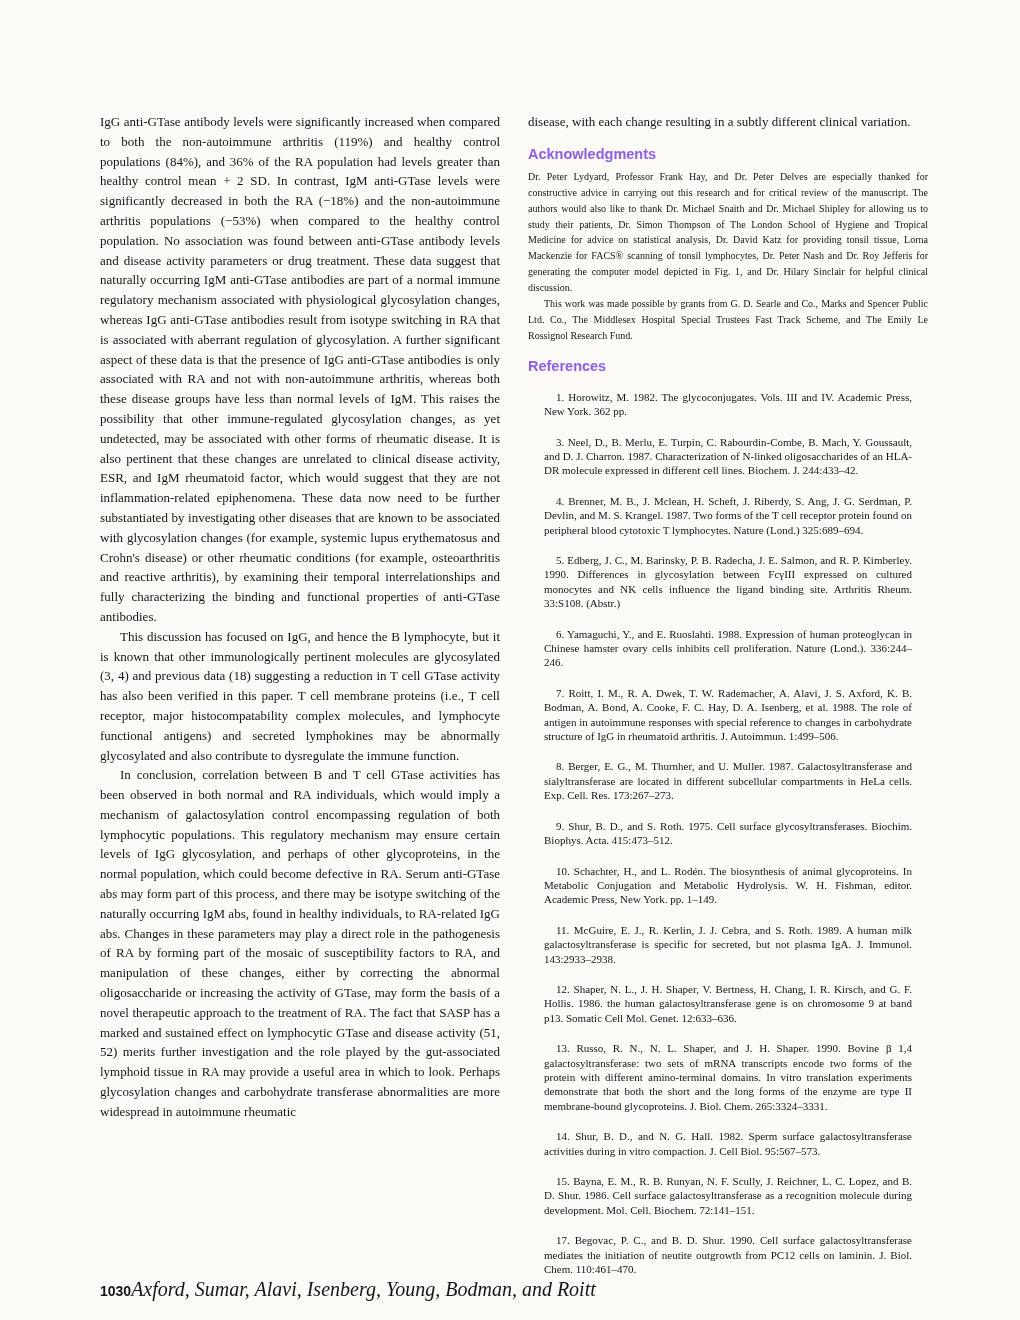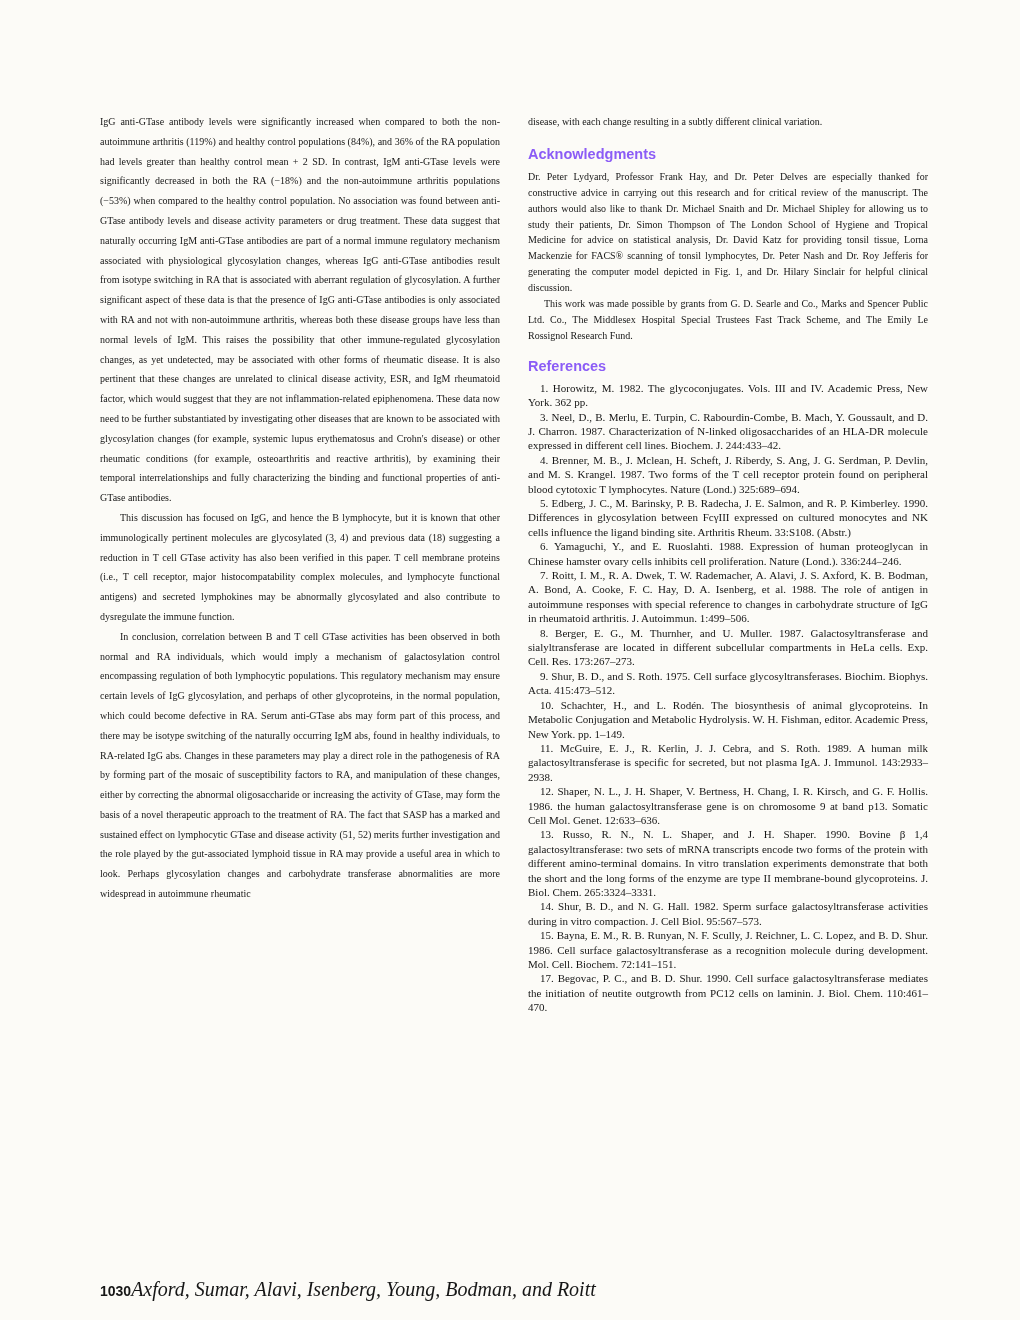--- a/index.html
+++ b/index.html
@@ -17,42 +17,42 @@
   }
   .content {
     position: absolute;
     top: 112px; left: 100px;
     width: 828px;
   }
   .columns { display: flex; gap: 28px; }
   .col { width: 400px; }
   .body-text {
     margin: 0;
-    font-size: 10px;
+    font-size: 13px;
     line-height: 19.8px;
     text-align: justify;
   }
   .body-text.indent { text-indent: 20px; }
   .section-heading {
     margin: 14px 0 7px 0;
     font-family: "Liberation Sans", sans-serif;
     font-weight: 700;
     font-size: 14.5px;
     color: #8b5cf6;
   }
   .ack-text {
     margin: 0;
     font-size: 10px;
     line-height: 15.9px;
     text-align: justify;
   }
   .ack-text.indent { text-indent: 16px; }
   .references { margin-top: 2px; }
   .ref {
-    margin: 0;
+    margin: 16px;
     font-size: 11px;
     line-height: 14.4px;
     text-align: justify;
     text-indent: 12px;
   }
   .footer {
     position: absolute;
     left: 100px; top: 1278px;
     width: 828px;
     white-space: nowrap;

